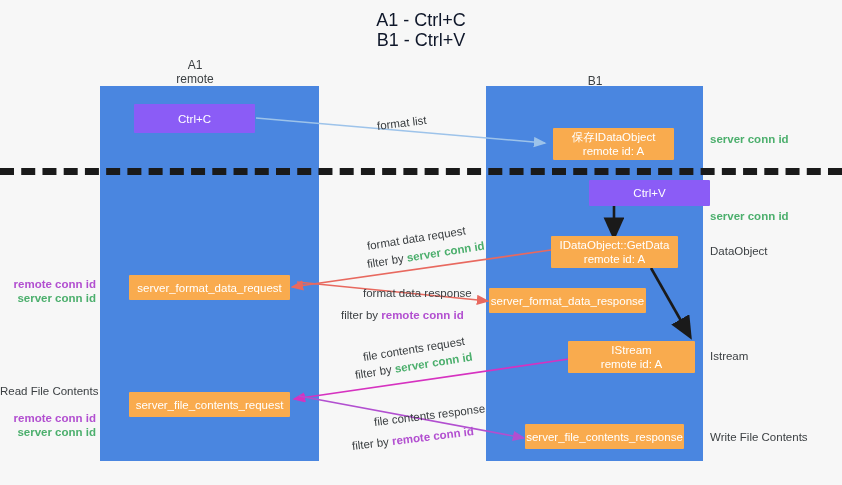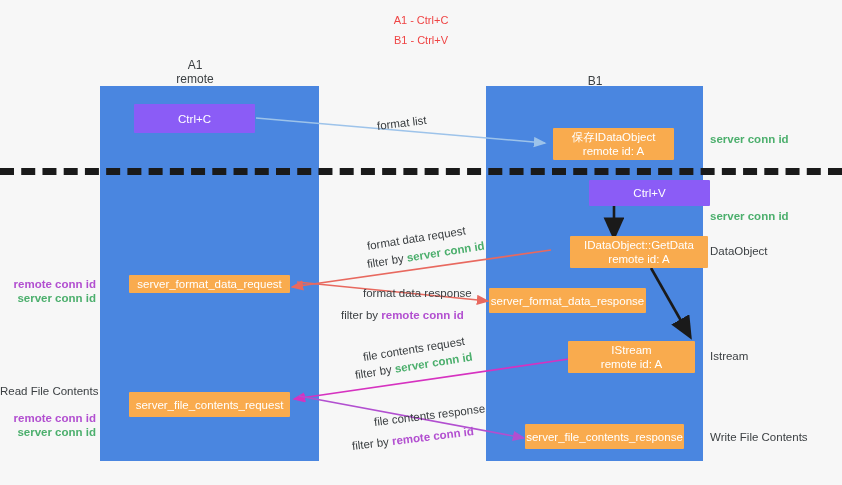--- a/index.html
+++ b/index.html
@@ -10,21 +10,21 @@
     position:relative;
     overflow:hidden;
     color:#3c4043;
   }
   #stage{position:absolute;inset:0;}
   .abs{position:absolute;}
 
   
   .title{
     left:0;top:10px;width:842px;text-align:center;
-    font-size:11px;line-height:20px;color:#ef4444;
+    font-size:18px;line-height:20px;color:#0f172a;
   }
 
   
   .colhead{
     text-align:center;font-size:12px;line-height:14px;color:#3c4043;
   }
 
   
   .lane{background:#4a86e0;}
 
@@ -126,31 +126,31 @@
 
   <div class="abs box orange" style="left:553px;top:128px;width:121px;height:32px;">
     <span>保存IDataObject</span>
     <span>remote id: A</span>
   </div>
 
   <div class="abs box green" style="left:553px;top:180px;width:121px;height:26px;margin-left:36px;">
     <span>Ctrl+V</span>
   </div>
 
-  <div class="abs box orange" style="left:570px;top:236px;width:138px;height:32px;">
+  <div class="abs box orange" style="left:551px;top:236px;width:127px;height:32px;">
     <span>IDataObject::GetData</span>
     <span>remote id: A</span>
   </div>
 
   <div class="abs box orange" style="left:568px;top:341px;width:127px;height:32px;">
     <span>IStream</span>
     <span>remote id: A</span>
   </div>
 
-  <div class="abs box orange" style="left:129px;top:275px;width:161px;height:18px;">
+  <div class="abs box orange" style="left:129px;top:275px;width:161px;height:25px;">
     <span>server_format_data_request</span>
   </div>
 
   <div class="abs box orange" style="left:129px;top:392px;width:161px;height:25px;">
     <span>server_file_contents_request</span>
   </div>
 
   <div class="abs box orange" style="left:489px;top:288px;width:157px;height:25px;">
     <span>server_format_data_response</span>
   </div>

